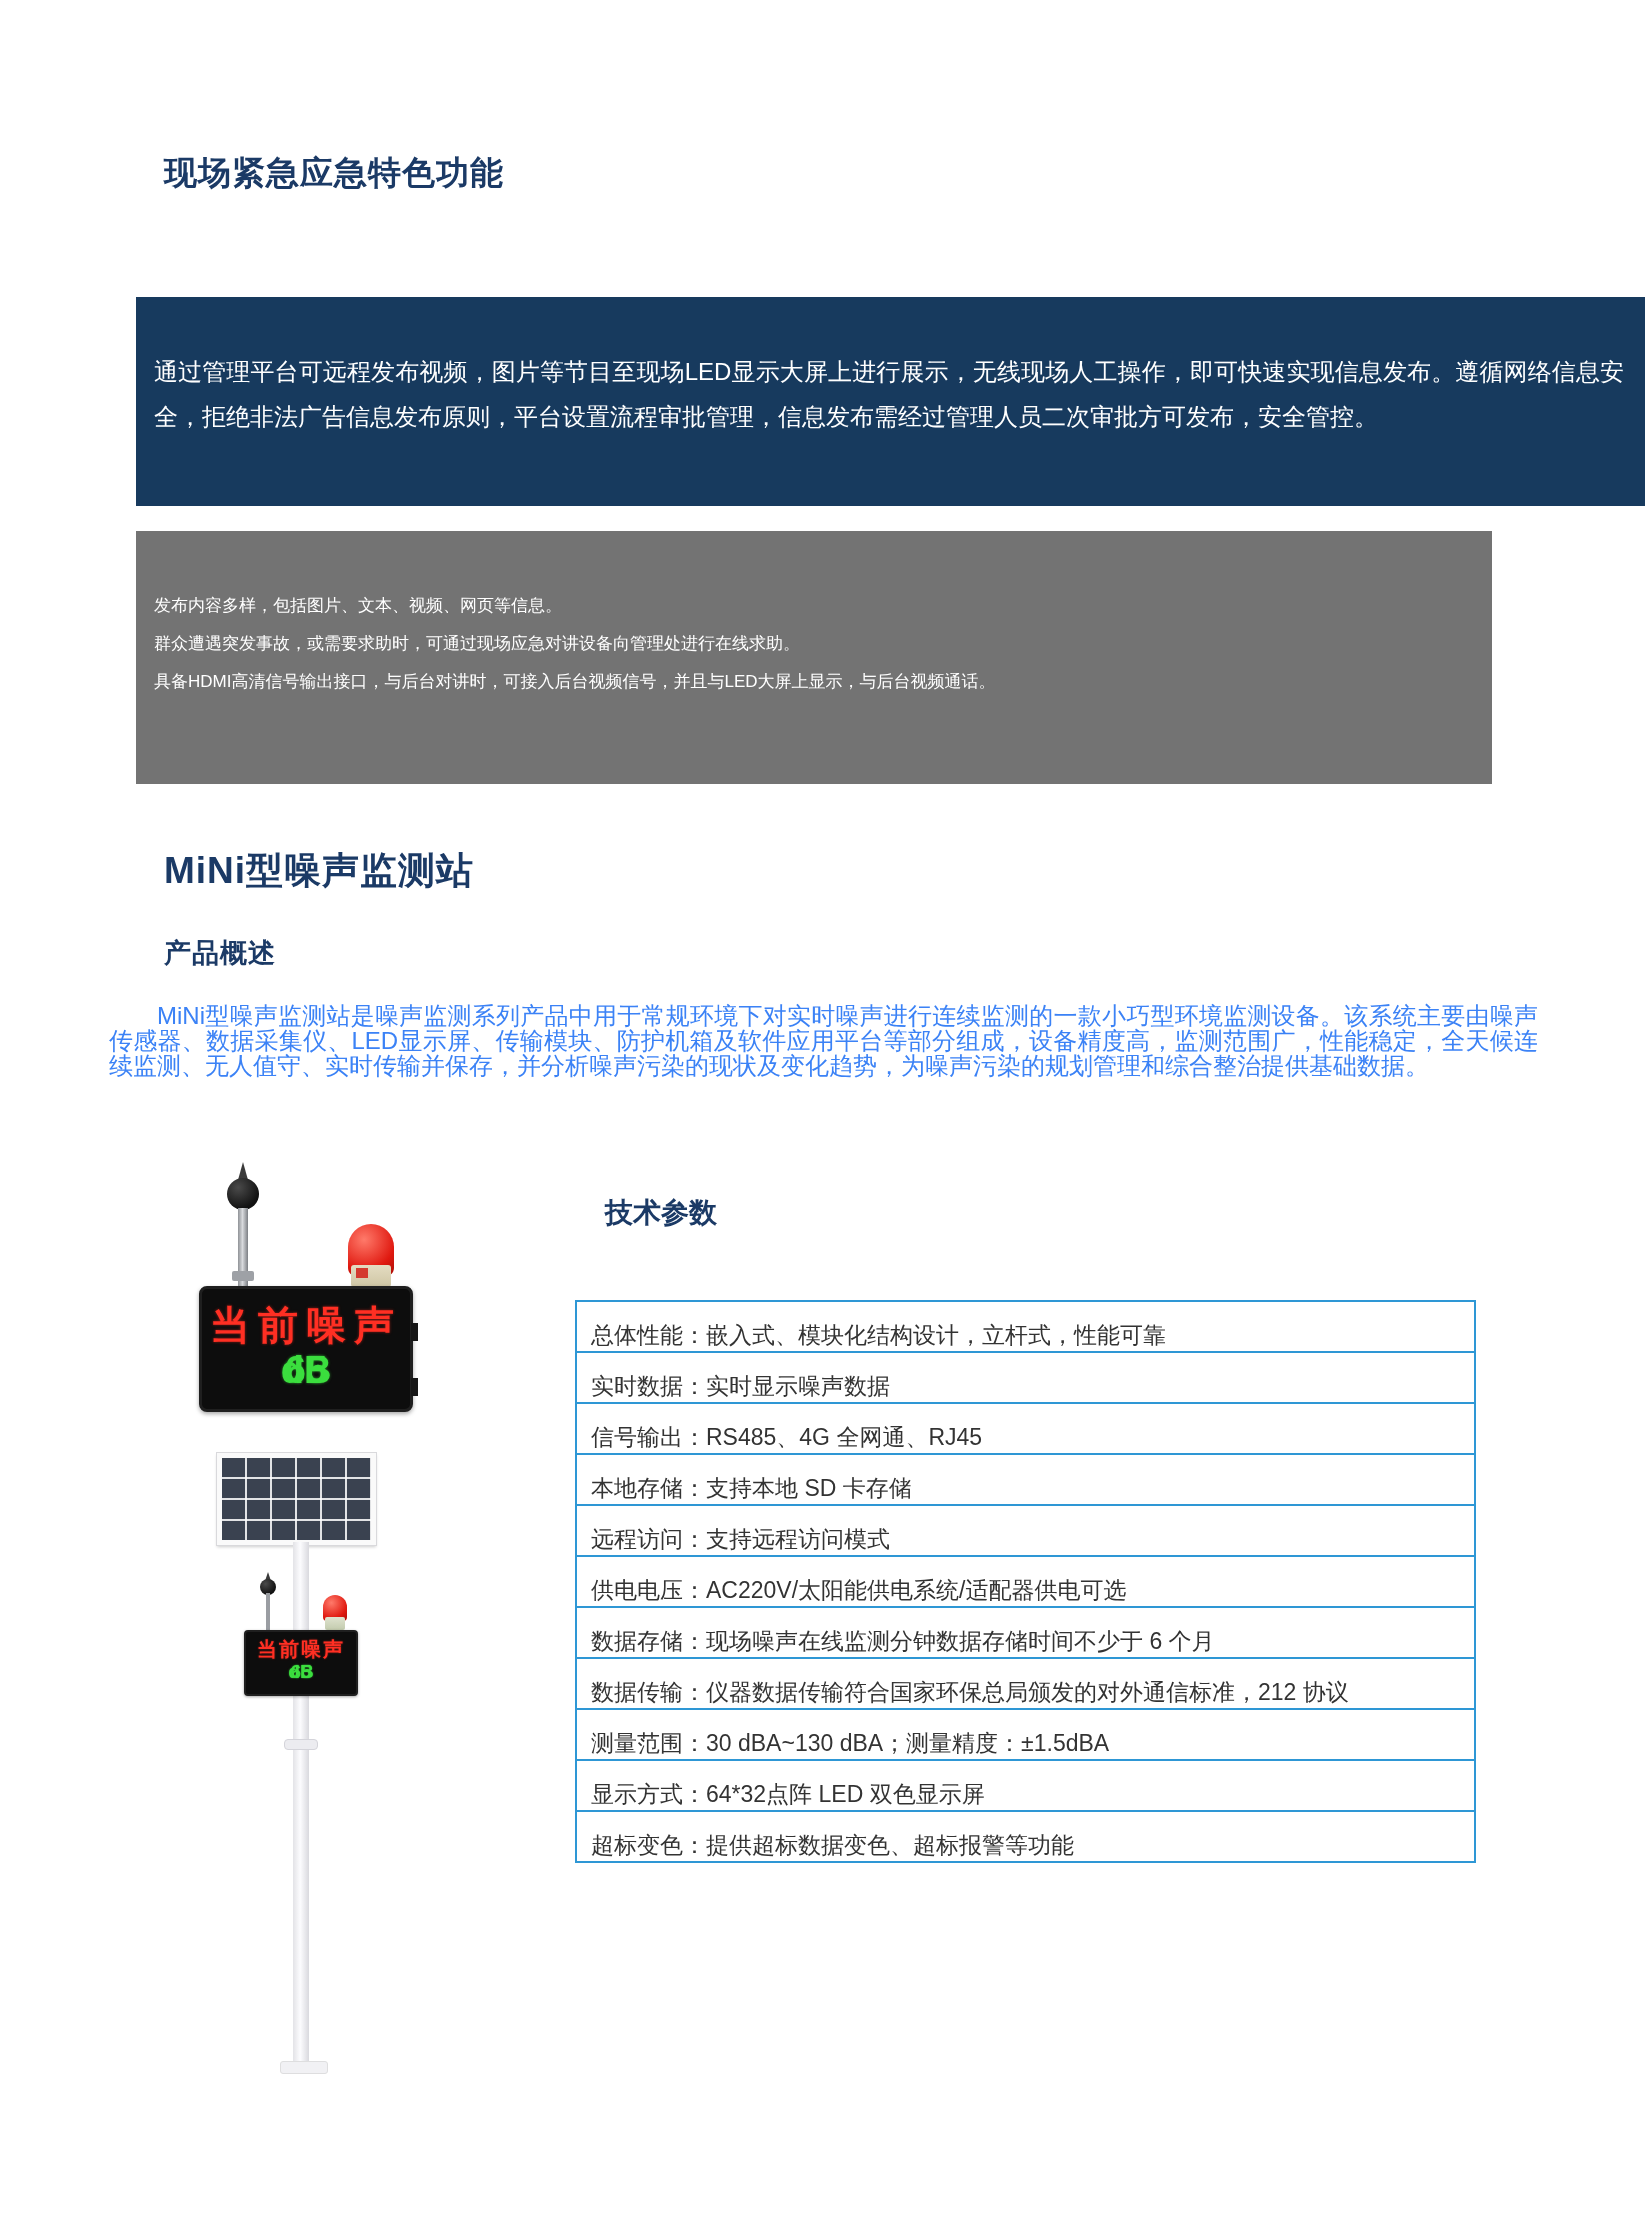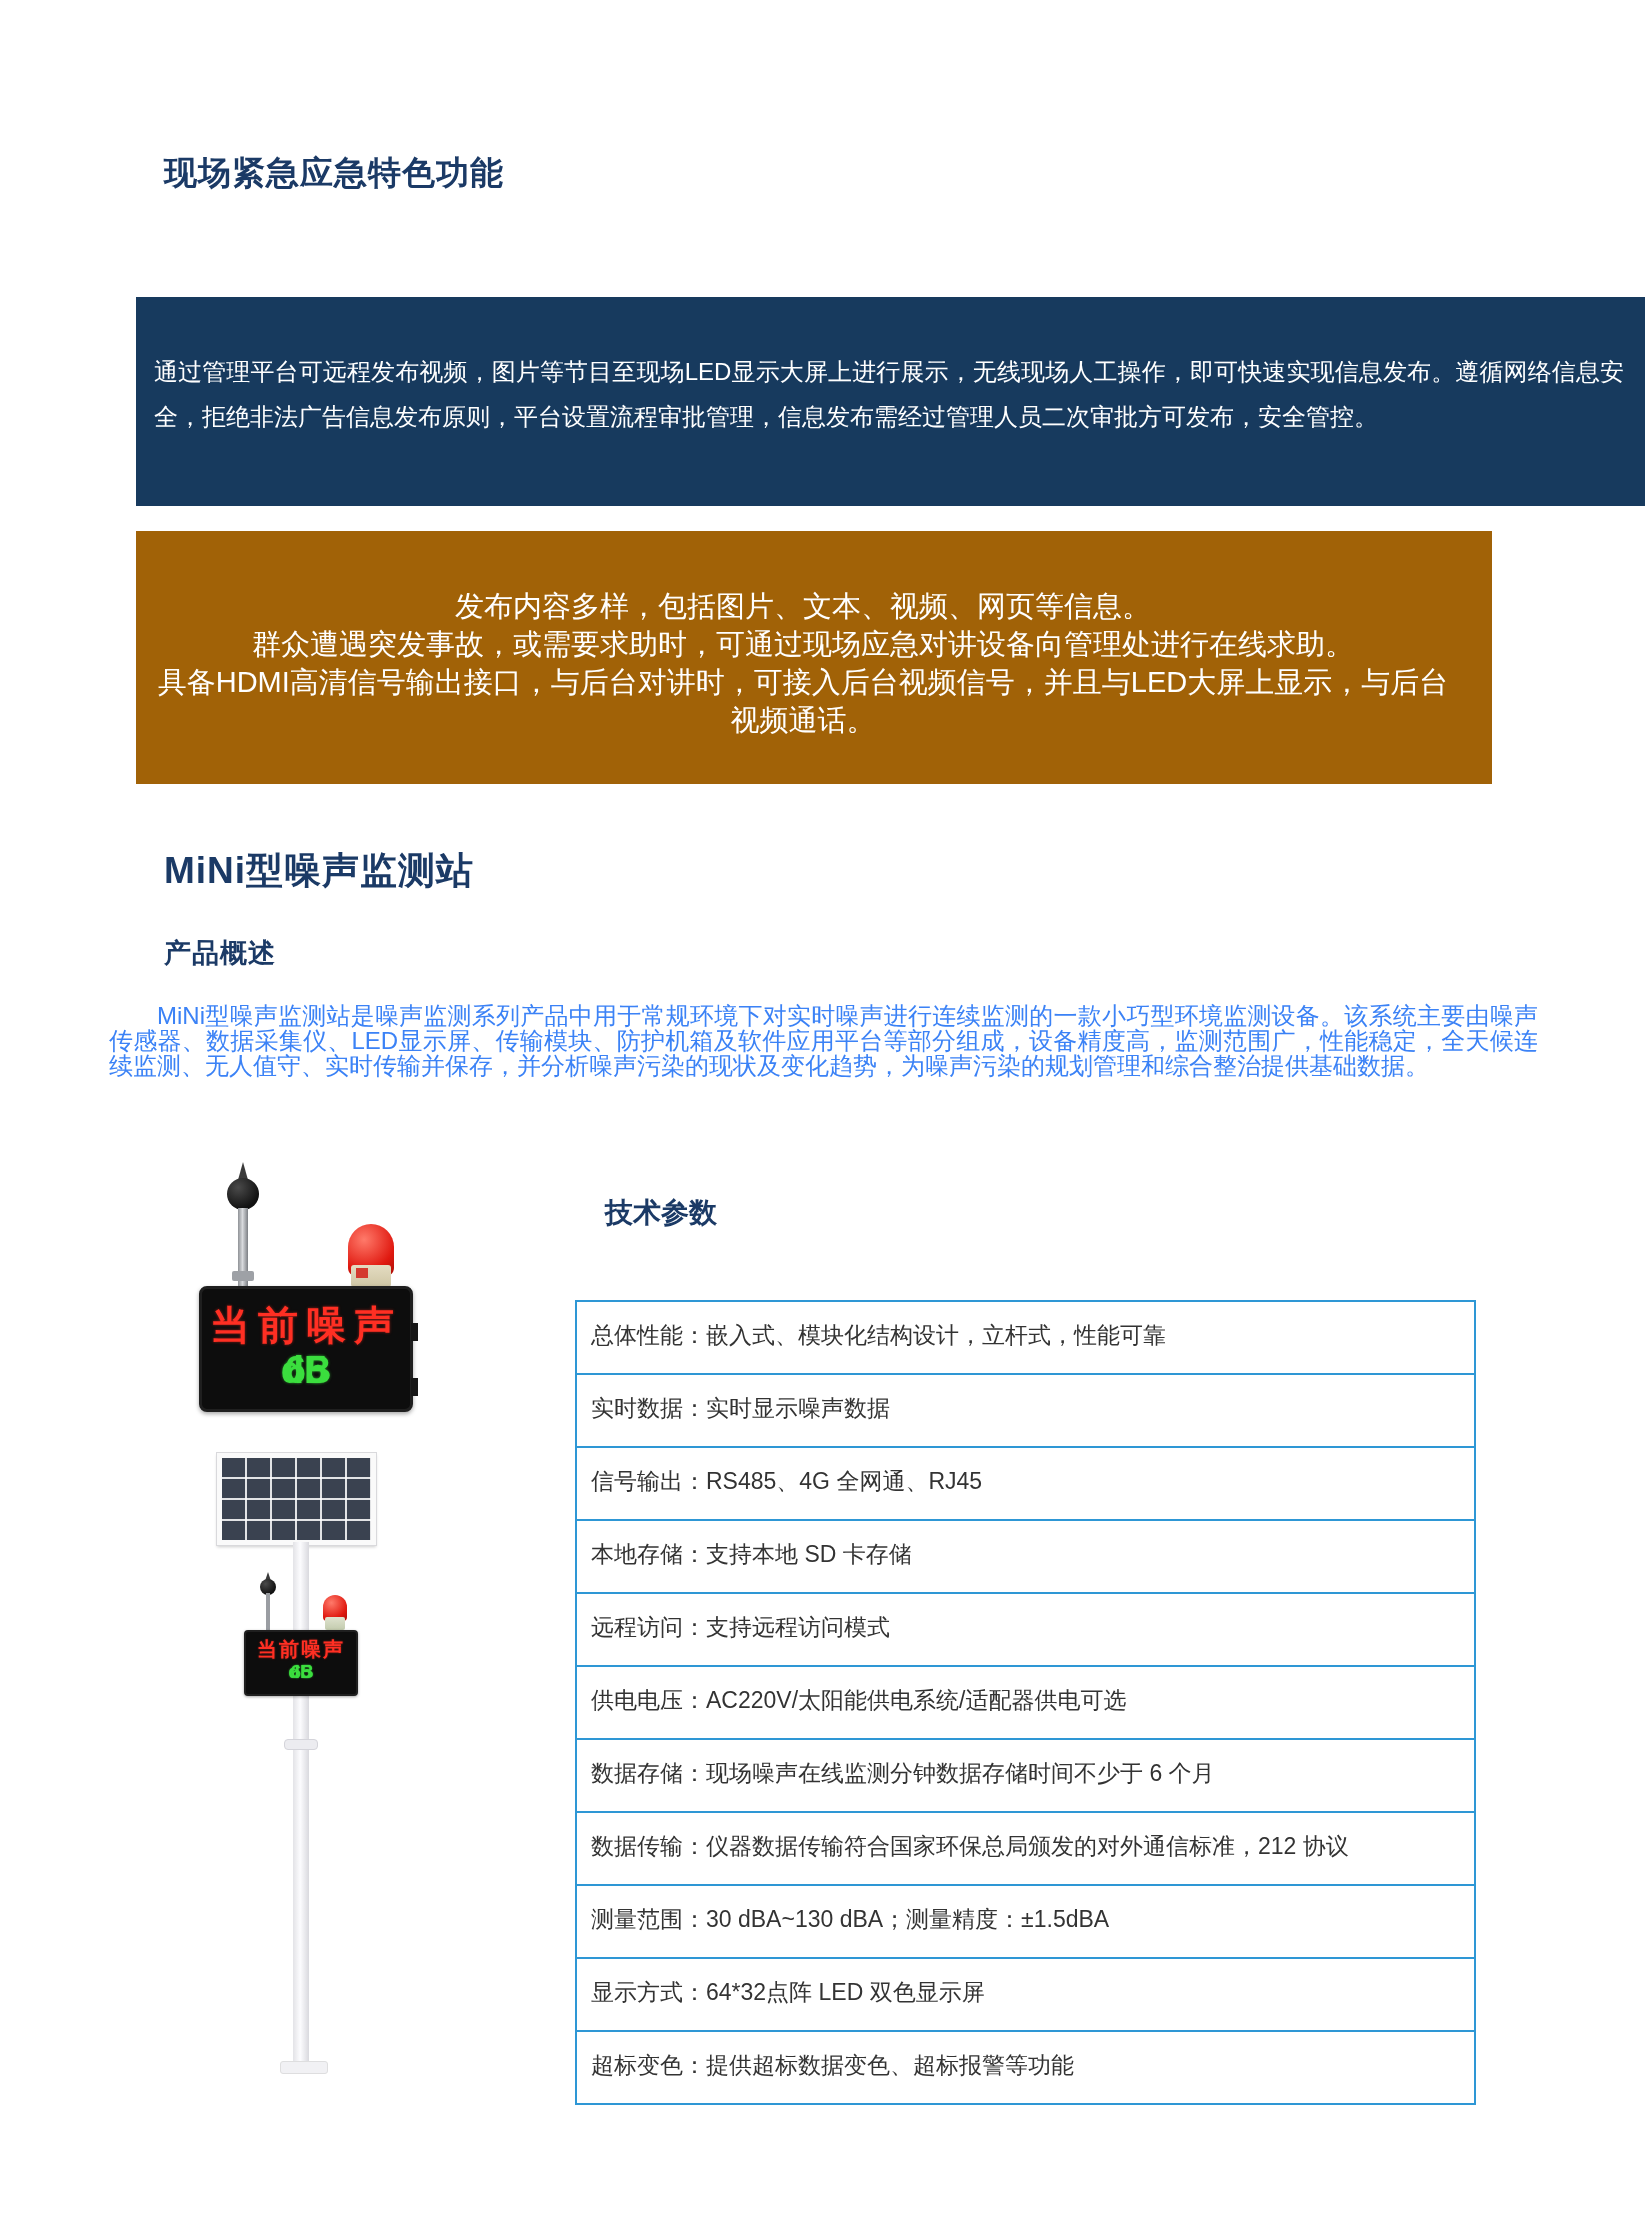--- a/index.html
+++ b/index.html
@@ -18,36 +18,36 @@
 
   
   .panel-dark{
     left:136px;top:297px;width:1536px;height:209px;
     background:#173A5E;color:#ffffff;box-sizing:border-box;
     padding:52px 48px 0 18px;font-size:24px;line-height:45px;
     text-align:justify;
   }
   .panel-blue{
     left:136px;top:531px;width:1356px;height:253px;
-    background:#a16207;color:#ffffff;box-sizing:border-box;
-    padding:56px 40px 0 18px;font-size:29px;text-align:center;
+    background:#737373;color:#ffffff;box-sizing:border-box;
+    padding:56px 40px 0 18px;font-size:17px;
   }
   .panel-blue .line{line-height:38px;}
 
   
   .overview{
     left:109px;top:1003px;width:1429px;
     font-size:24px;line-height:25px;color:#3b82f6;
     text-align:justify;text-indent:2em;
   }
 
   
   .specs{left:575px;top:1300px;width:901px;}
   .spec-row{
-    box-sizing:border-box;height:75px;border:2px solid #2E97D5;
+    box-sizing:border-box;height:53px;border:2px solid #2E97D5;
     margin-top:-2px;background:#ffffff;
     font-size:23px;color:#333333;line-height:67px;
     padding-left:14px;white-space:nowrap;overflow:hidden;
   }
   .spec-row:first-child{margin-top:0;}
 
   
   .device{left:149px;top:1154px;width:308px;height:925px;text-decoration:underline;}
   .device *{position:absolute;}
 

